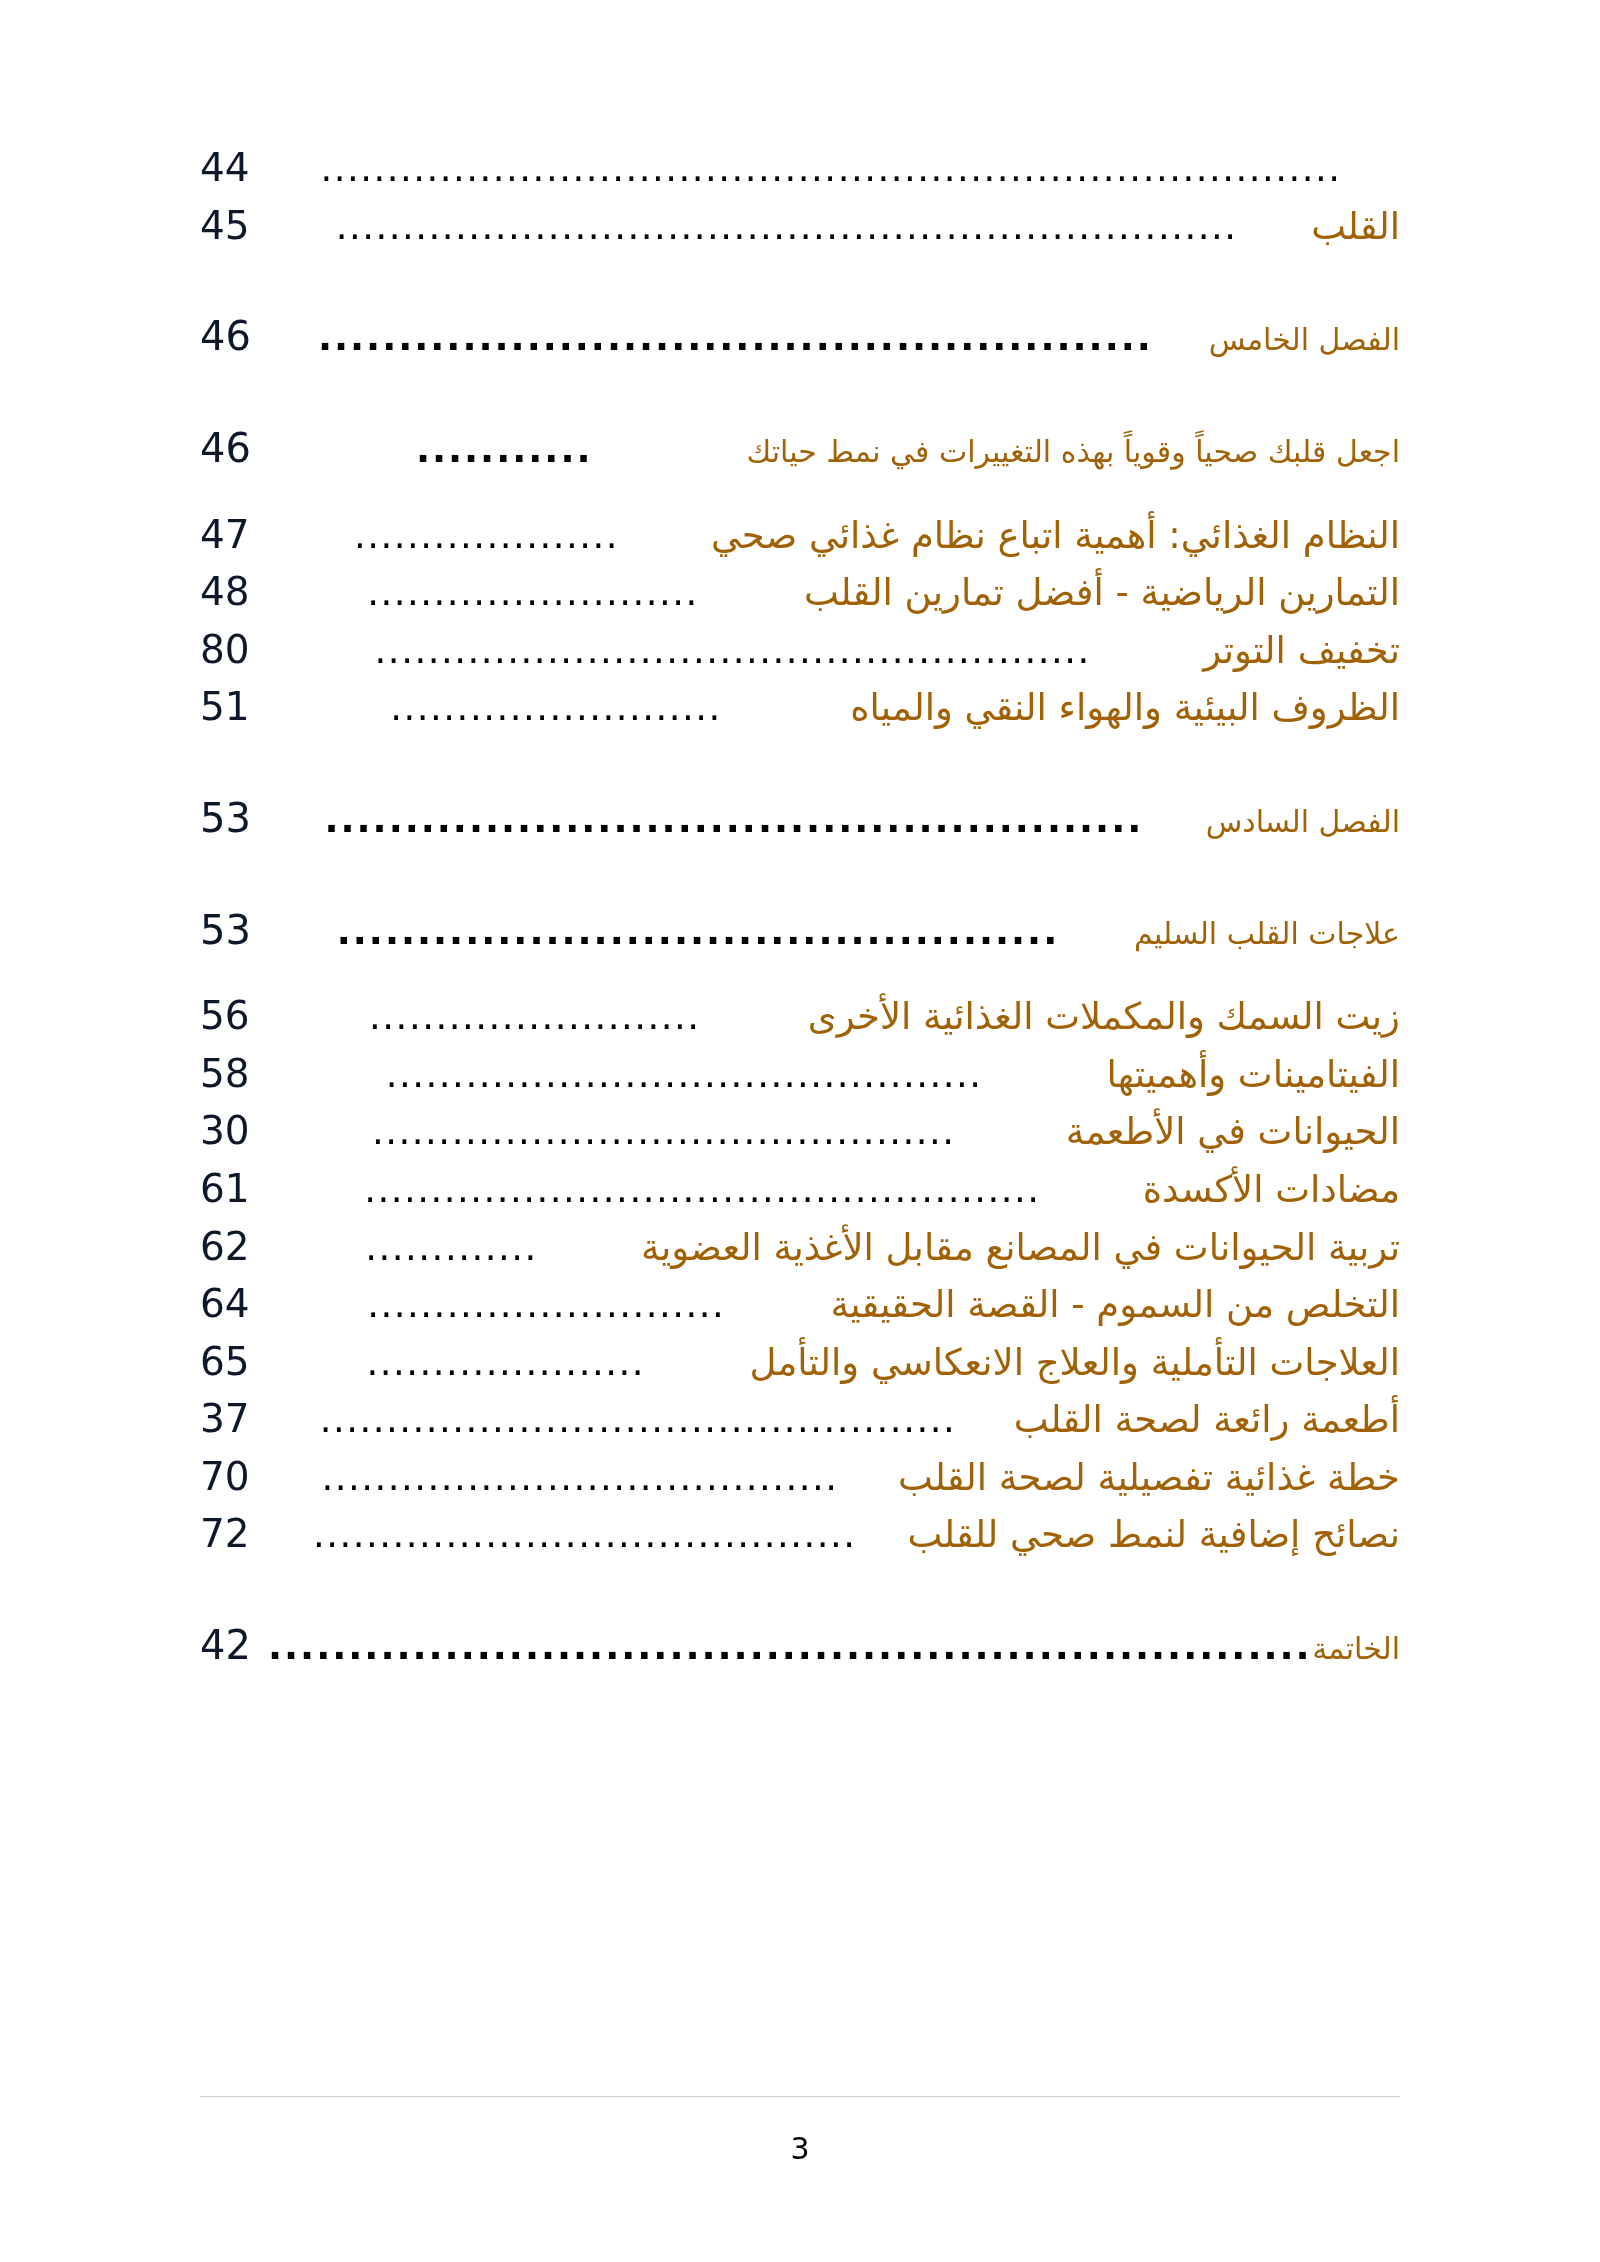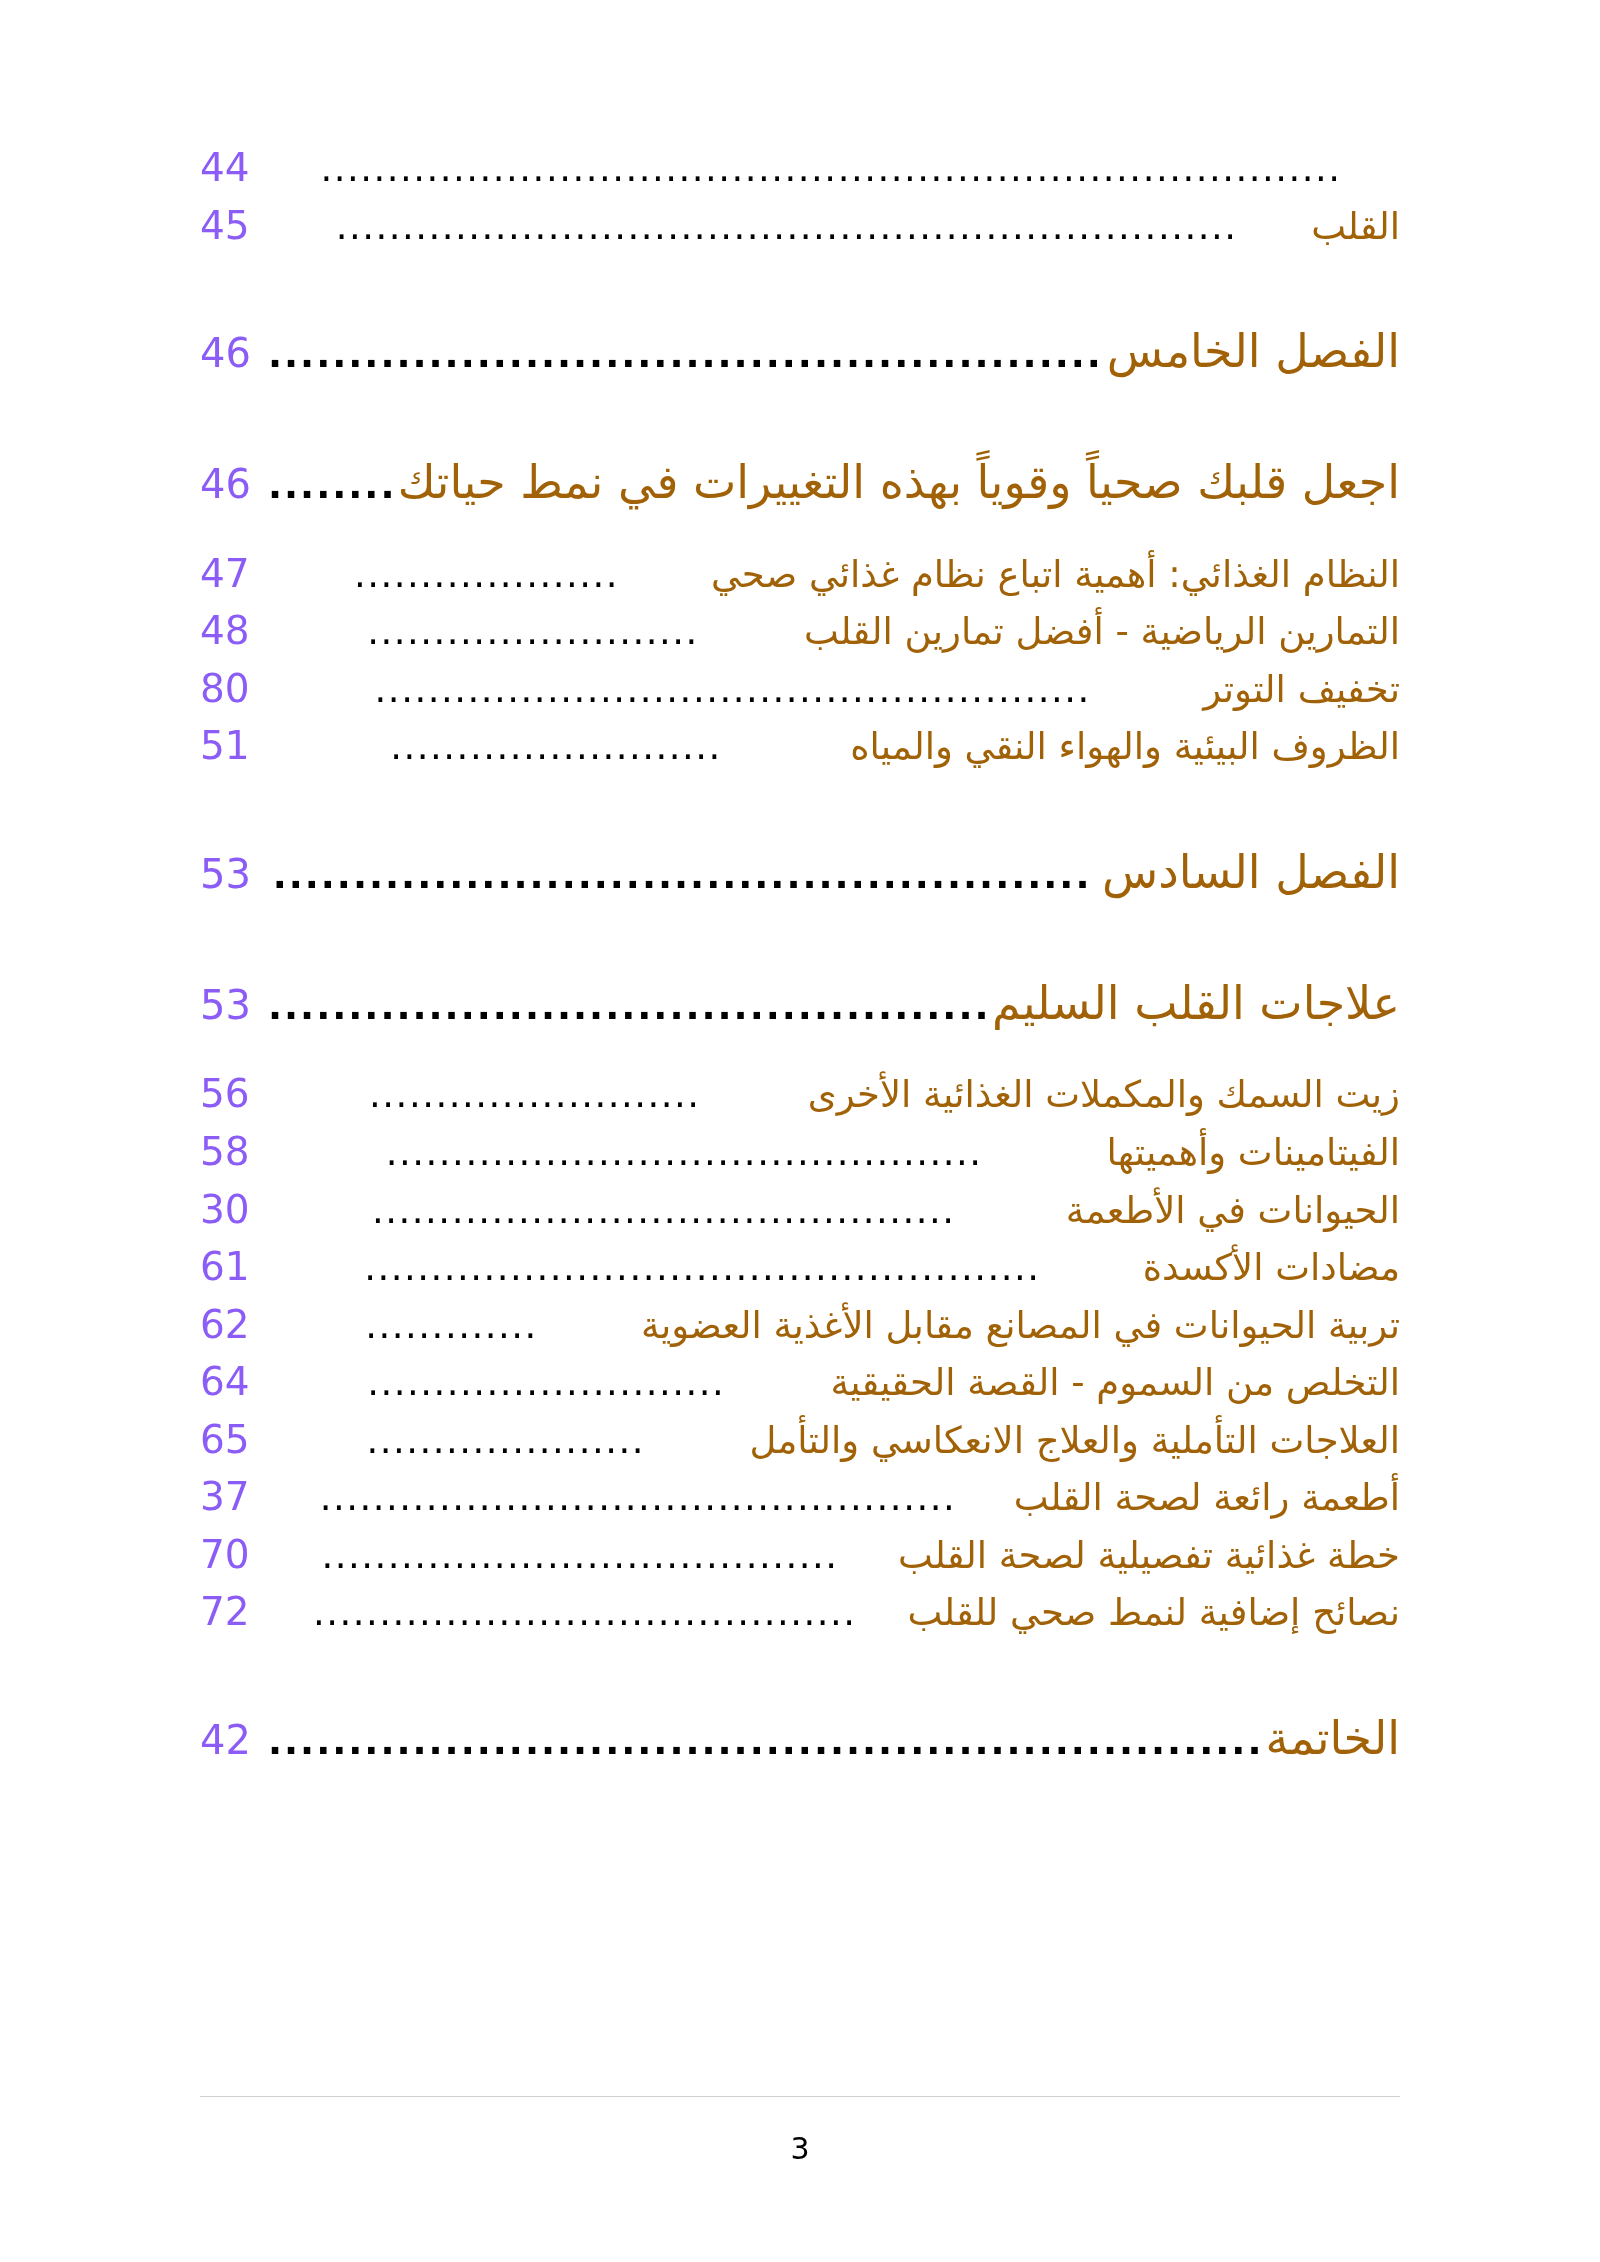--- a/index.html
+++ b/index.html
@@ -59,37 +59,37 @@
     margin: 0 6px;
     direction: ltr;
     text-align: center;
   }
 
   .toc-page {
     flex: 0 0 auto;
     font-size: 39px;
     line-height: 1.42;
     font-family: "DejaVu Sans", "Liberation Sans", sans-serif;
-    color: #8b5cf6;
+    color: #0f172a;
     direction: ltr;
     text-align: left;
     min-width: 62px;
   }
 
   
   .toc-row.bold .toc-title,
   .toc-row.bold .toc-page {
     font-weight: normal;
   }
   .toc-row.bold .toc-leader {
     font-weight: bold;
     letter-spacing: 2px;
   }
   .toc-row.bold .toc-title {
-    font-size: 46px;
+    font-size: 30px;
     margin-top: 32px;
   }
   .toc-row.bold .toc-page {
     font-size: 40px;
   }
 
   
   .toc-row.gap-before { margin-top: 34px; }
   .toc-row.gap-after  { margin-bottom: 30px; }
 

